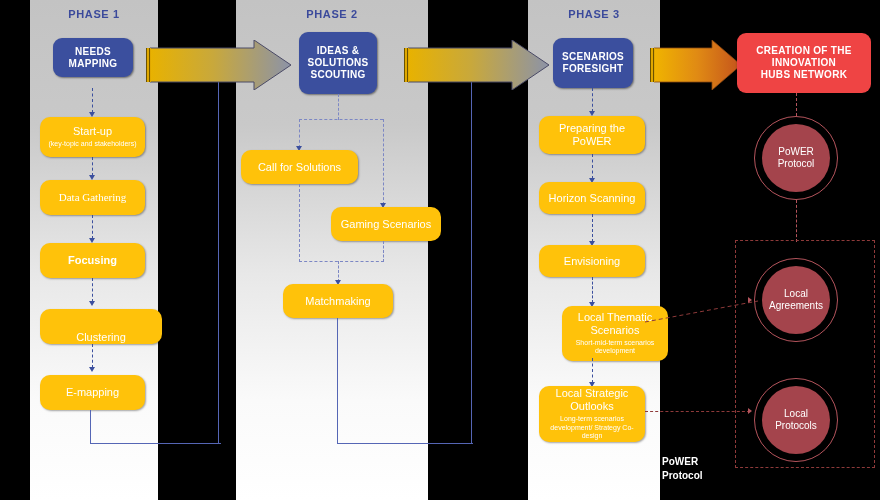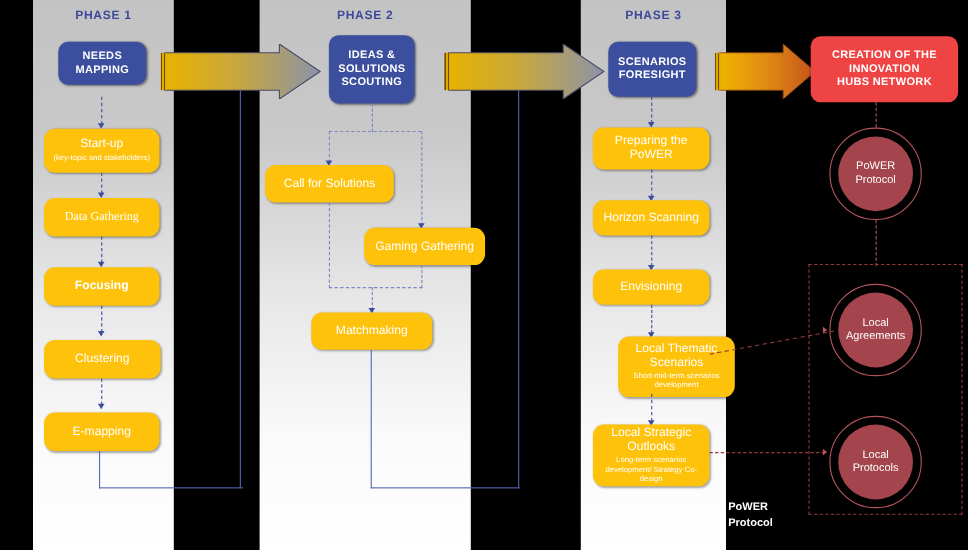--- a/index.html
+++ b/index.html
@@ -89,21 +89,21 @@
   <div class="vdash" style="left:92px;top:215px;height:24px;"></div>
   <div class="arrowhead" style="left:89px;top:238px;"></div>
 
   <div class="node yellow" style="left:40px;top:243px;width:105px;height:35px;font-weight:bold;">
     <span>Focusing</span>
   </div>
 
   <div class="vdash" style="left:92px;top:278px;height:24px;"></div>
   <div class="arrowhead" style="left:89px;top:301px;"></div>
 
-  <div class="node yellow" style="left:40px;top:309px;width:106px;height:35px;">
+  <div class="node yellow" style="left:40px;top:309px;width:122px;height:35px;justify-content:flex-end;">
     <span>Clustering</span>
   </div>
 
   <div class="vdash" style="left:92px;top:344px;height:24px;"></div>
   <div class="arrowhead" style="left:89px;top:367px;"></div>
 
   <div class="node yellow" style="left:40px;top:375px;width:105px;height:35px;">
     <span>E-mapping</span>
   </div>
 
@@ -121,21 +121,21 @@
   <div class="vdash2" style="left:299px;top:119px;height:29px;"></div>
   <div class="arrowhead" style="left:296px;top:146px;"></div>
   <div class="vdash2" style="left:383px;top:119px;height:86px;"></div>
   <div class="arrowhead" style="left:380px;top:203px;"></div>
 
   <div class="node yellow" style="left:241px;top:150px;width:117px;height:34px;">
     <span>Call for Solutions</span>
   </div>
 
   <div class="node yellow" style="left:331px;top:207px;width:110px;height:34px;">
-    <span>Gaming Gathering</span>
+    <span>Gaming Scenarios</span>
   </div>
 
   <div class="vdash2" style="left:299px;top:184px;height:78px;"></div>
   <div class="vdash2" style="left:383px;top:241px;height:21px;"></div>
   <div class="hdash" style="left:299px;top:261px;width:85px;"></div>
   <div class="vdash2" style="left:338px;top:261px;height:21px;"></div>
   <div class="arrowhead" style="left:335px;top:280px;"></div>
 
   <div class="node yellow" style="left:283px;top:284px;width:110px;height:34px;">
     <span>Matchmaking</span>

